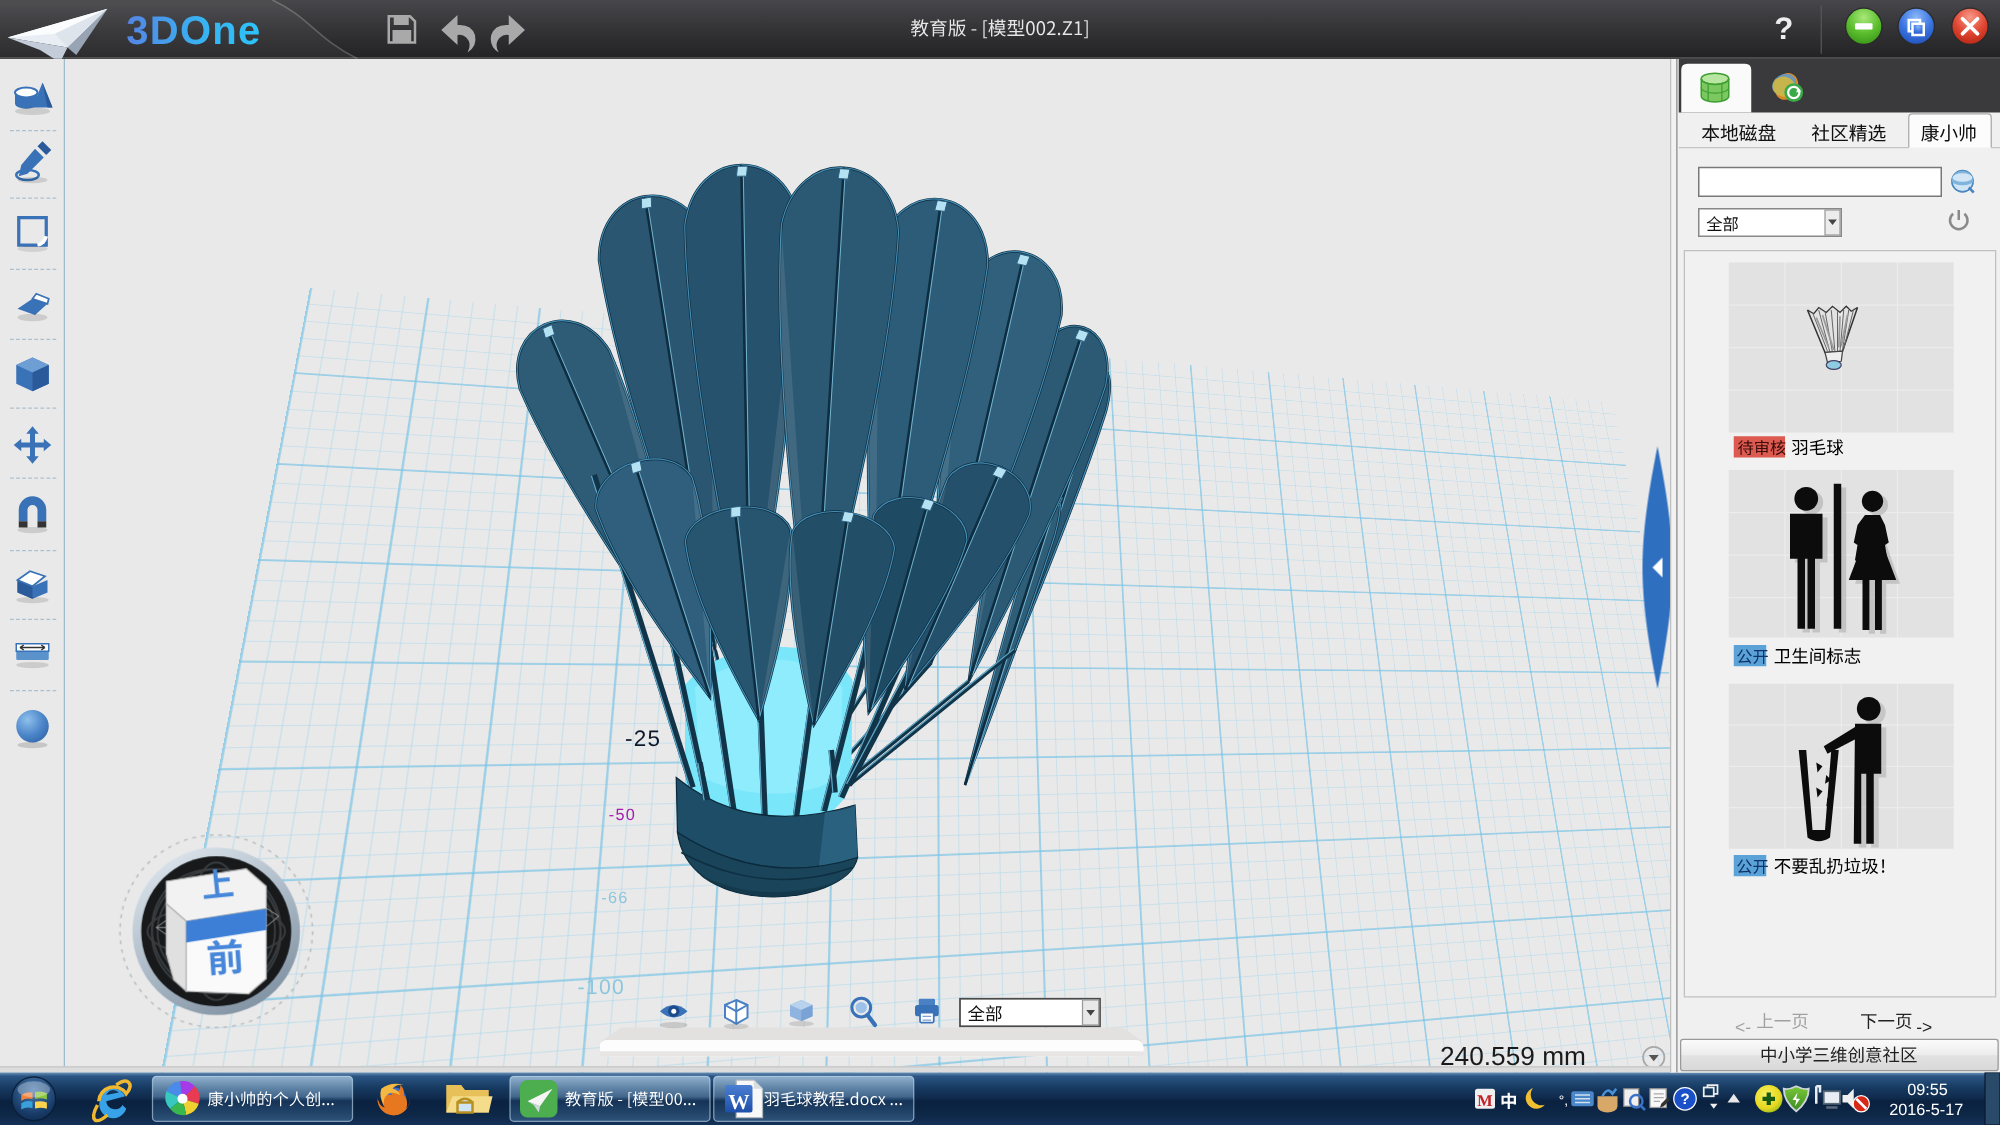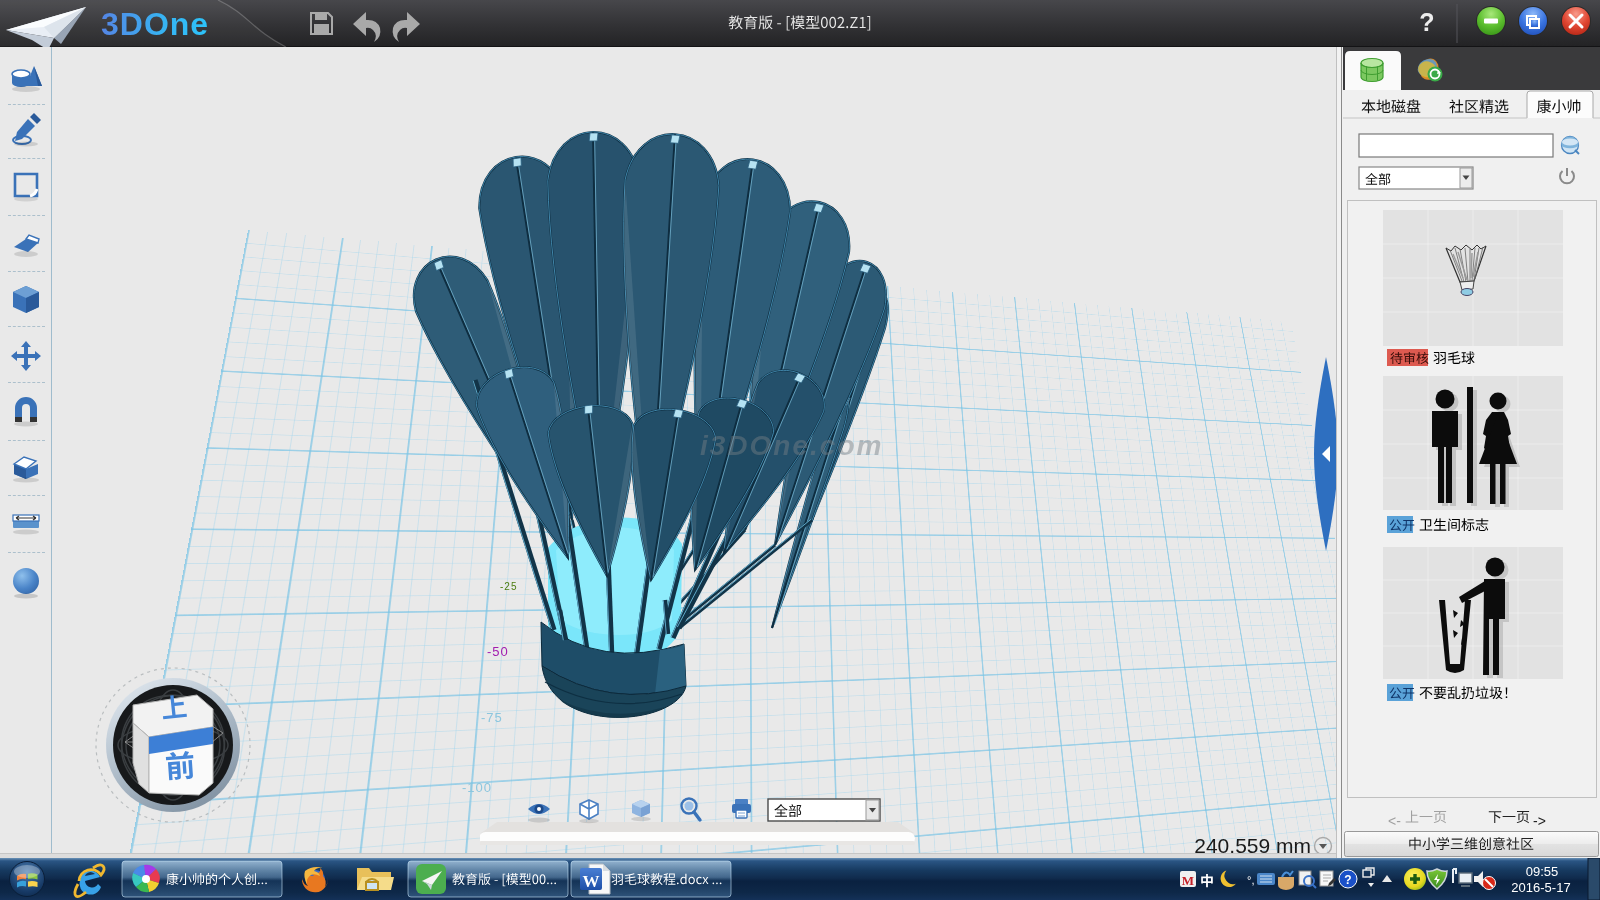--- a/index.html
+++ b/index.html
@@ -15,24 +15,24 @@
   repeating-linear-gradient(0deg, rgba(150,210,238,0.38) 0 1.2px, transparent 1.2px 20px)}
 #lefttb{position:absolute;left:0;top:47px;width:52px;height:811px;background:#e9e9e9;border-right:1px solid #9fbccd}
 .sep{position:absolute;left:8px;width:37px;border-top:1px dashed #9db6c6;opacity:0.8}
 #rightpanel{position:absolute;left:1341px;top:47px;width:259px;height:811px;background:#f0f0f0;border-left:1px solid #8a8a8a}
 #taskbar{position:absolute;left:0;top:858px;width:1600px;height:42px;background:linear-gradient(#6a92b8,#2a5584 7%,#16395f 30%,#102b4d 48%,#0a2140 55%,#0e2848 82%,#143158)}
 </style></head>
 <body>
 
 <div id="viewport">
  <div id="gridplane"></div>
- <div class="abs" style="left:448px;top:534px;font-size:10px;color:#4d7c0f;letter-spacing:1px">-25</div>
+ <div class="abs" style="left:448px;top:534px;font-size:18px;color:#0f172a;letter-spacing:1px">-25</div>
     <div class="abs" style="left:435px;top:597px;font-size:13px;color:#a21caf;letter-spacing:1px">-50</div>
-    <div class="abs" style="left:429px;top:663px;font-size:13px;color:#8cc6de;letter-spacing:1px">-75</div>
-    <div class="abs" style="left:410px;top:733px;font-size:13px;color:#8cc6de;letter-spacing:1px">-100</div>
+    <div class="abs" style="left:429px;top:663px;font-size:13px;color:#8cc6de;letter-spacing:1px">-66</div>
+    <div class="abs" style="left:410px;top:733px;font-size:17px;color:#8cc6de;letter-spacing:1px">-100</div>
  <svg class="abs" style="left:328px;top:60px" width="580" height="720" viewBox="380 107 580 720">
       <path d="M560.0,545.0 C514.2,480.8 448.0,385.1 416.0,311.5 C402.0,259.8 459.2,234.9 487.5,280.4 C519.5,354.0 544.3,467.7 560.0,545.0 Z" fill="#2e5c77" stroke="#0e2d40" stroke-width="2"></path>
       <path d="M560.0,545.0 C514.2,480.8 448.0,385.1 416.0,311.5 C402.0,259.8 459.2,234.9 487.5,280.4 C519.5,354.0 544.3,467.7 560.0,545.0 Z" fill="none" stroke="#4fa0ca" stroke-width="0.9" opacity="0.85"></path>
       <path d="M560.0,545.0 C544.3,467.7 519.5,354.0 487.5,280.4 C459.2,234.9 430.6,247.3 L560.0,545.0 Z" fill="#ffffff" opacity="0.10"></path>
       <path d="M437.0,262.0 L560.0,545.0" stroke="#0e2d40" stroke-width="2"></path>
       <path d="M439.6,264.2 L558.9,538.7" stroke="#7fc2de" stroke-width="0.8" opacity="0.85"></path>
       <path d="M436.4,270.6 L443.7,267.4 L441.4,259.7 L434.1,262.9 Z" fill="#b5e2f2" stroke="#2a6080" stroke-width="0.8"></path>
       <path d="M812.0,520.0 C824.7,463.0 844.0,378.8 862.2,321.0 C876.7,282.9 895.0,288.7 885.0,328.2 C866.8,386.0 834.3,466.0 812.0,520.0 Z" fill="#2a5873" stroke="#0e2d40" stroke-width="2"></path>
       <path d="M812.0,520.0 C824.7,463.0 844.0,378.8 862.2,321.0 C876.7,282.9 895.0,288.7 885.0,328.2 C866.8,386.0 834.3,466.0 812.0,520.0 Z" fill="none" stroke="#4fa0ca" stroke-width="0.9" opacity="0.85"></path>
       <path d="M812.0,520.0 C824.7,463.0 844.0,378.8 862.2,321.0 C876.7,282.9 885.9,285.8 L812.0,520.0 Z" fill="#ffffff" opacity="0.10"></path>
@@ -150,21 +150,20 @@
       <path d="M660,650 Q680,648 684,644 L686,686 Q670,692 655,694 Z" fill="#2a617f"></path>
       <path d="M542,666 Q610,710 686,686 C682,706 646,720 608,717 C572,714 546,696 542,666 Z" fill="#1a4459" stroke="#0c2a3c" stroke-width="1"></path>
       <path d="M545,682 Q612,718 682,694" fill="none" stroke="#0e2f42" stroke-width="1.2"></path>
       <path d="M560,700 Q610,724 668,706 C650,716 620,720 600,716 C580,712 566,706 560,700 Z" fill="#133749" opacity="0.8"></path>
     </g>
       <path d="M560.0,610.0 L565.0,640.0" stroke="#123448" stroke-width="4.5"></path>
       <path d="M558.3,610.3 L563.3,640.3" stroke="#5fa8c8" stroke-width="1"></path>
       <path d="M665.0,600.0 L668.0,634.0" stroke="#123448" stroke-width="4.5"></path>
       <path d="M663.3,600.2 L666.3,634.2" stroke="#5fa8c8" stroke-width="1"></path>
     </svg>
- <div class="abs" style="left:648px;top:383px;font-size:28px;font-weight:bold;font-style:italic;color:rgba(118,126,134,0.46);letter-spacing:2px">i3DOne.com</div>
 
 <svg class="abs" style="left:43px;top:618px" width="170" height="170" viewBox="0 0 170 170">
  <defs>
   <linearGradient id="ring" x1="0" y1="0" x2="0.6" y2="1">
     <stop offset="0" stop-color="#e8eef4"></stop>
           <stop offset="0.45" stop-color="#b9c6d2"></stop>
           <stop offset="1" stop-color="#8596a6"></stop>
   </linearGradient>
  </defs>
  <circle cx="78" cy="80" r="77" fill="none" stroke="#b9bdbf" stroke-width="1.2" stroke-dasharray="3,4"></circle>
@@ -237,21 +236,21 @@
   </g>
  </g>
 
  <rect x="768" y="799" width="112" height="22" fill="#fff" stroke="#4a4a4a" stroke-width="1.4"></rect>
  <rect x="866" y="800" width="13" height="20" fill="#e8e8e8" stroke="#9a9a9a" stroke-width="1"></rect>
  <path d="M869,808 l3.5,4.5 l3.5,-4.5 z" fill="#444"></path>
  <g transform="translate(774,816)">
         <path transform="translate(0.0,0.0)" d="M6.9 -11.9C5.5 -9.7 2.9 -7.6 0.4 -6.5C0.6 -6.2 0.9 -5.9 1.1 -5.6C1.7 -5.9 2.2 -6.2 2.8 -6.6V-5.7H6.5V-3.5H2.8V-2.5H6.5V-0.2H1.1V0.7H13V-0.2H7.5V-2.5H11.3V-3.5H7.5V-5.7H11.3V-6.6C11.9 -6.2 12.4 -5.9 13 -5.6C13.1 -5.9 13.4 -6.2 13.7 -6.4C11.4 -7.6 9.3 -9.1 7.6 -11.1L7.8 -11.5ZM2.8 -6.6C4.4 -7.6 5.9 -8.9 7 -10.3C8.3 -8.8 9.7 -7.6 11.3 -6.6Z M16 -8.8C16.4 -8 16.7 -7 16.9 -6.4L17.8 -6.7C17.7 -7.3 17.3 -8.3 16.9 -9ZM22.8 -11V1.1H23.7V-10.1H26C25.6 -8.9 25 -7.5 24.5 -6.3C25.8 -5 26.1 -4 26.1 -3.1C26.1 -2.6 26 -2.2 25.8 -2C25.6 -1.9 25.4 -1.9 25.2 -1.8C24.9 -1.8 24.5 -1.8 24.1 -1.9C24.3 -1.6 24.4 -1.2 24.4 -0.9C24.8 -0.9 25.2 -0.9 25.6 -0.9C25.9 -1 26.2 -1 26.5 -1.2C26.9 -1.5 27.1 -2.2 27.1 -3C27.1 -4 26.8 -5.1 25.5 -6.4C26.1 -7.7 26.8 -9.3 27.3 -10.6L26.6 -11.1L26.4 -11ZM17.5 -11.6C17.7 -11.1 17.9 -10.6 18 -10.1H15.1V-9.2H21.7V-10.1H19.1C19 -10.6 18.7 -11.3 18.4 -11.8ZM20.1 -9.1C19.8 -8.3 19.4 -7.1 19 -6.3H14.7V-5.4H22.1V-6.3H20.1C20.4 -7.1 20.8 -8 21.1 -8.8ZM15.5 -4.1V1H16.5V0.4H20.4V0.9H21.4V-4.1ZM16.5 -0.6V-3.1H20.4V-0.6Z" fill="#111"></path>
       </g>
 </svg>
- <div class="abs" style="left:1100px;top:787px;width:159px;text-align:right;font-size:21px;color:#1a1a1a">240.559 mm</div>
+ <div class="abs" style="left:1100px;top:787px;width:159px;text-align:left;font-size:21px;color:#1a1a1a">240.559 mm</div>
     <svg class="abs" style="left:1261px;top:789px" width="20" height="20">
       <circle cx="10" cy="10" r="8.5" fill="none" stroke="#a8a8a8" stroke-width="1.4"></circle>
       <path d="M6,8 l4,5 l4,-5 z" fill="#555"></path>
     </svg>
     <svg class="abs" style="left:1262px;top:310px" width="24" height="194">
       <path d="M12,0 C4,40 0,70 0,97 C0,124 4,154 12,194 C20,154 24,124 24,97 C24,70 20,40 12,0 Z" fill="#2e6fc0"></path>
       <path d="M16,89 L8,97 L16,105 Z" fill="#fff"></path>
     </svg>
 </div>
 <div id="lefttb">

